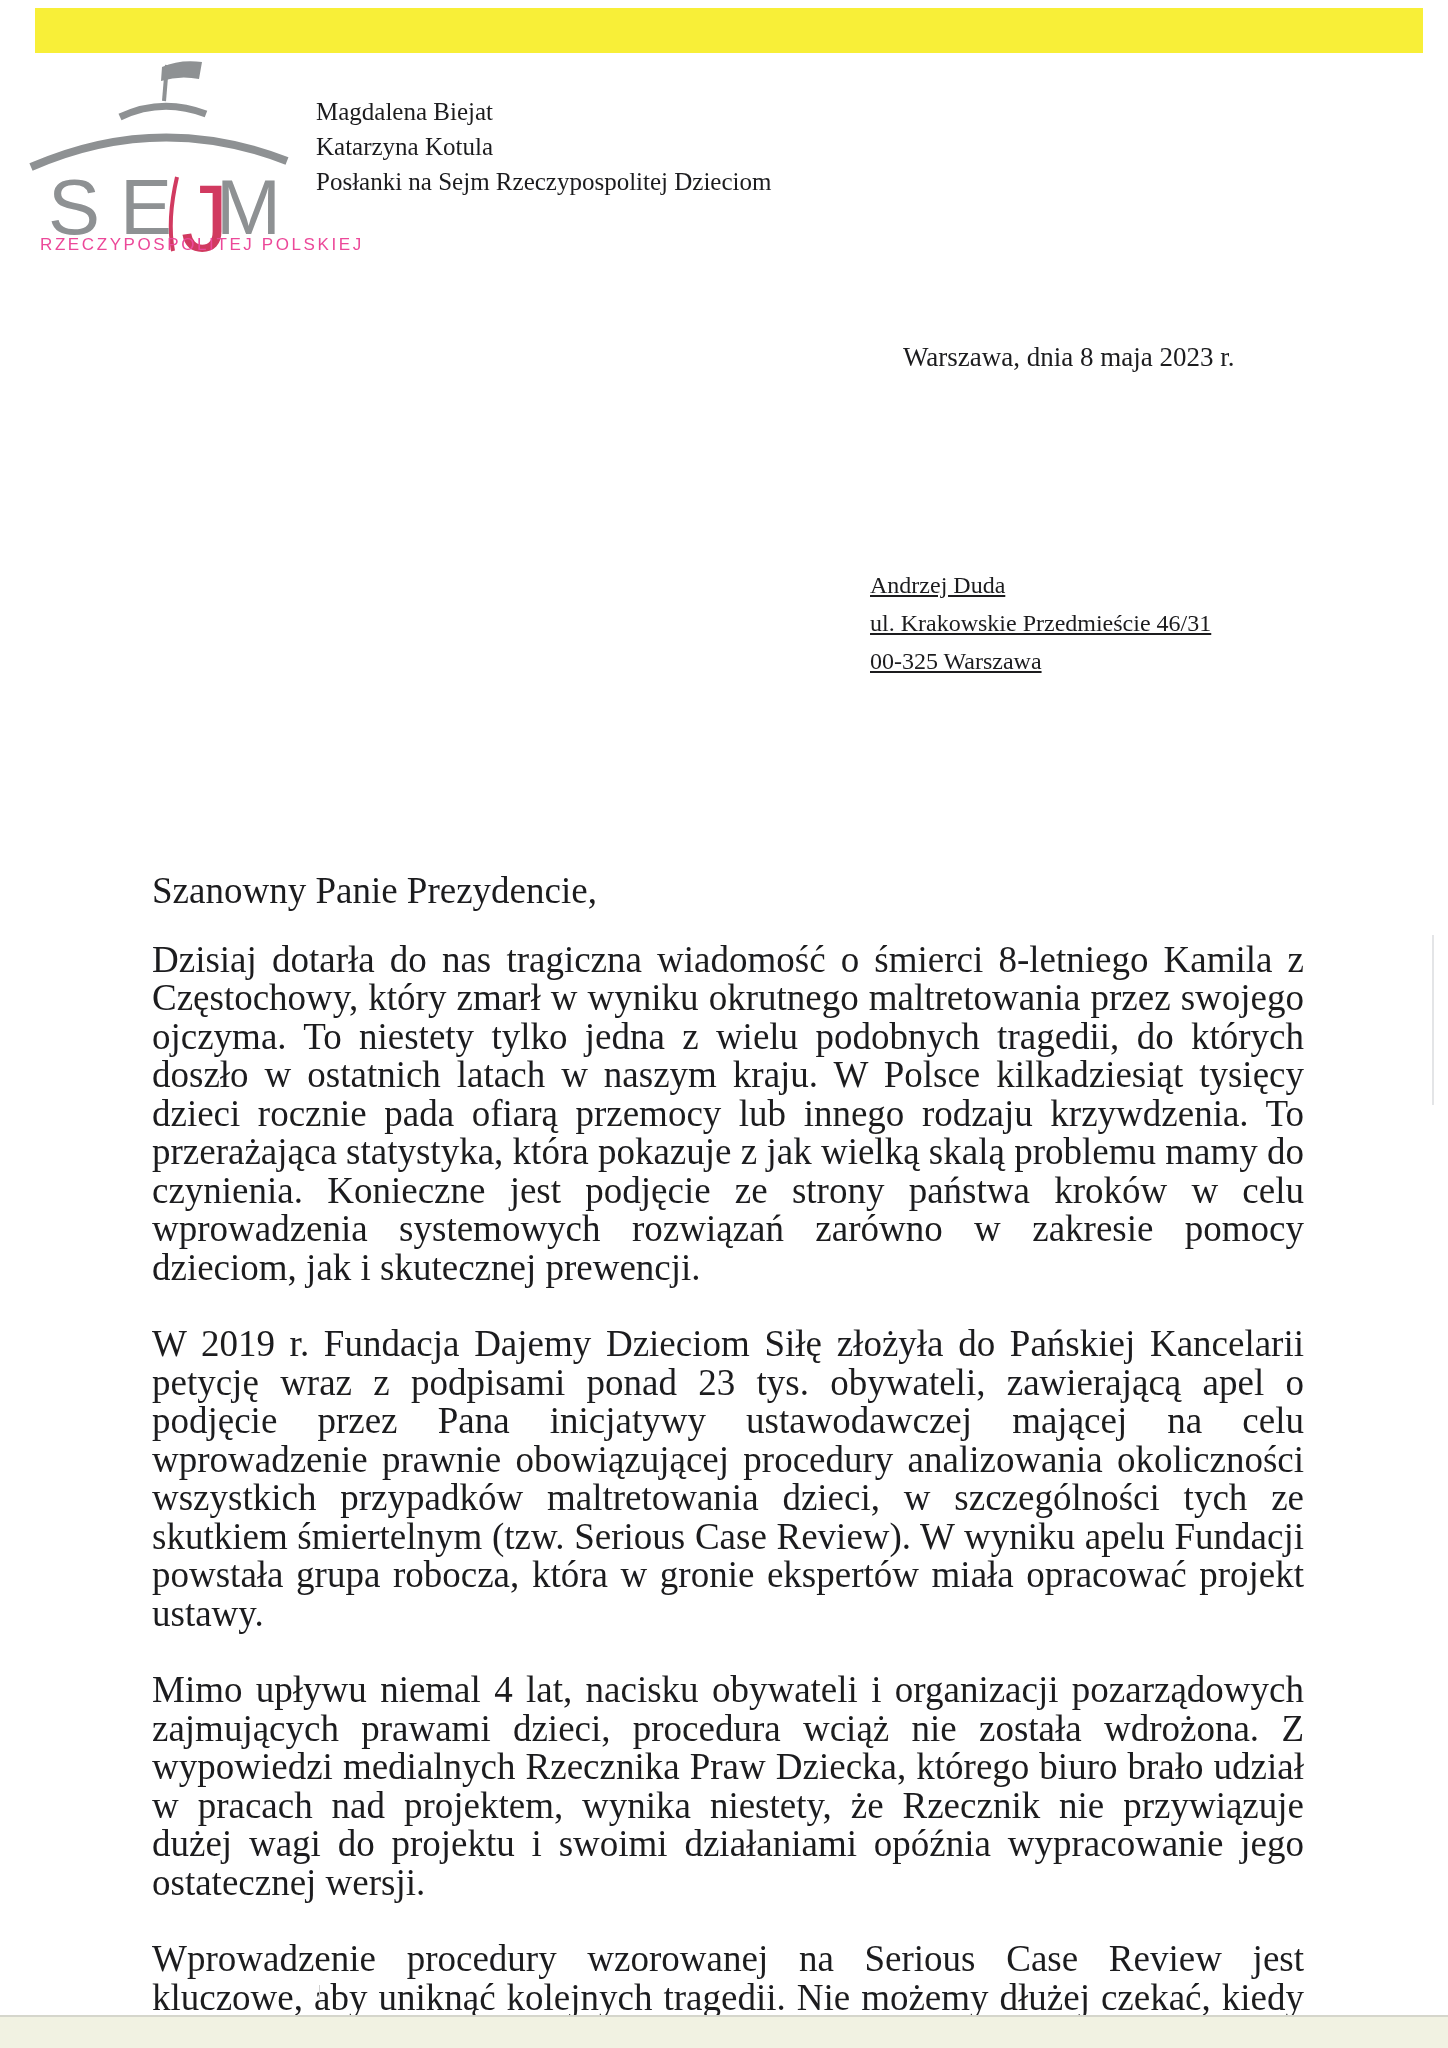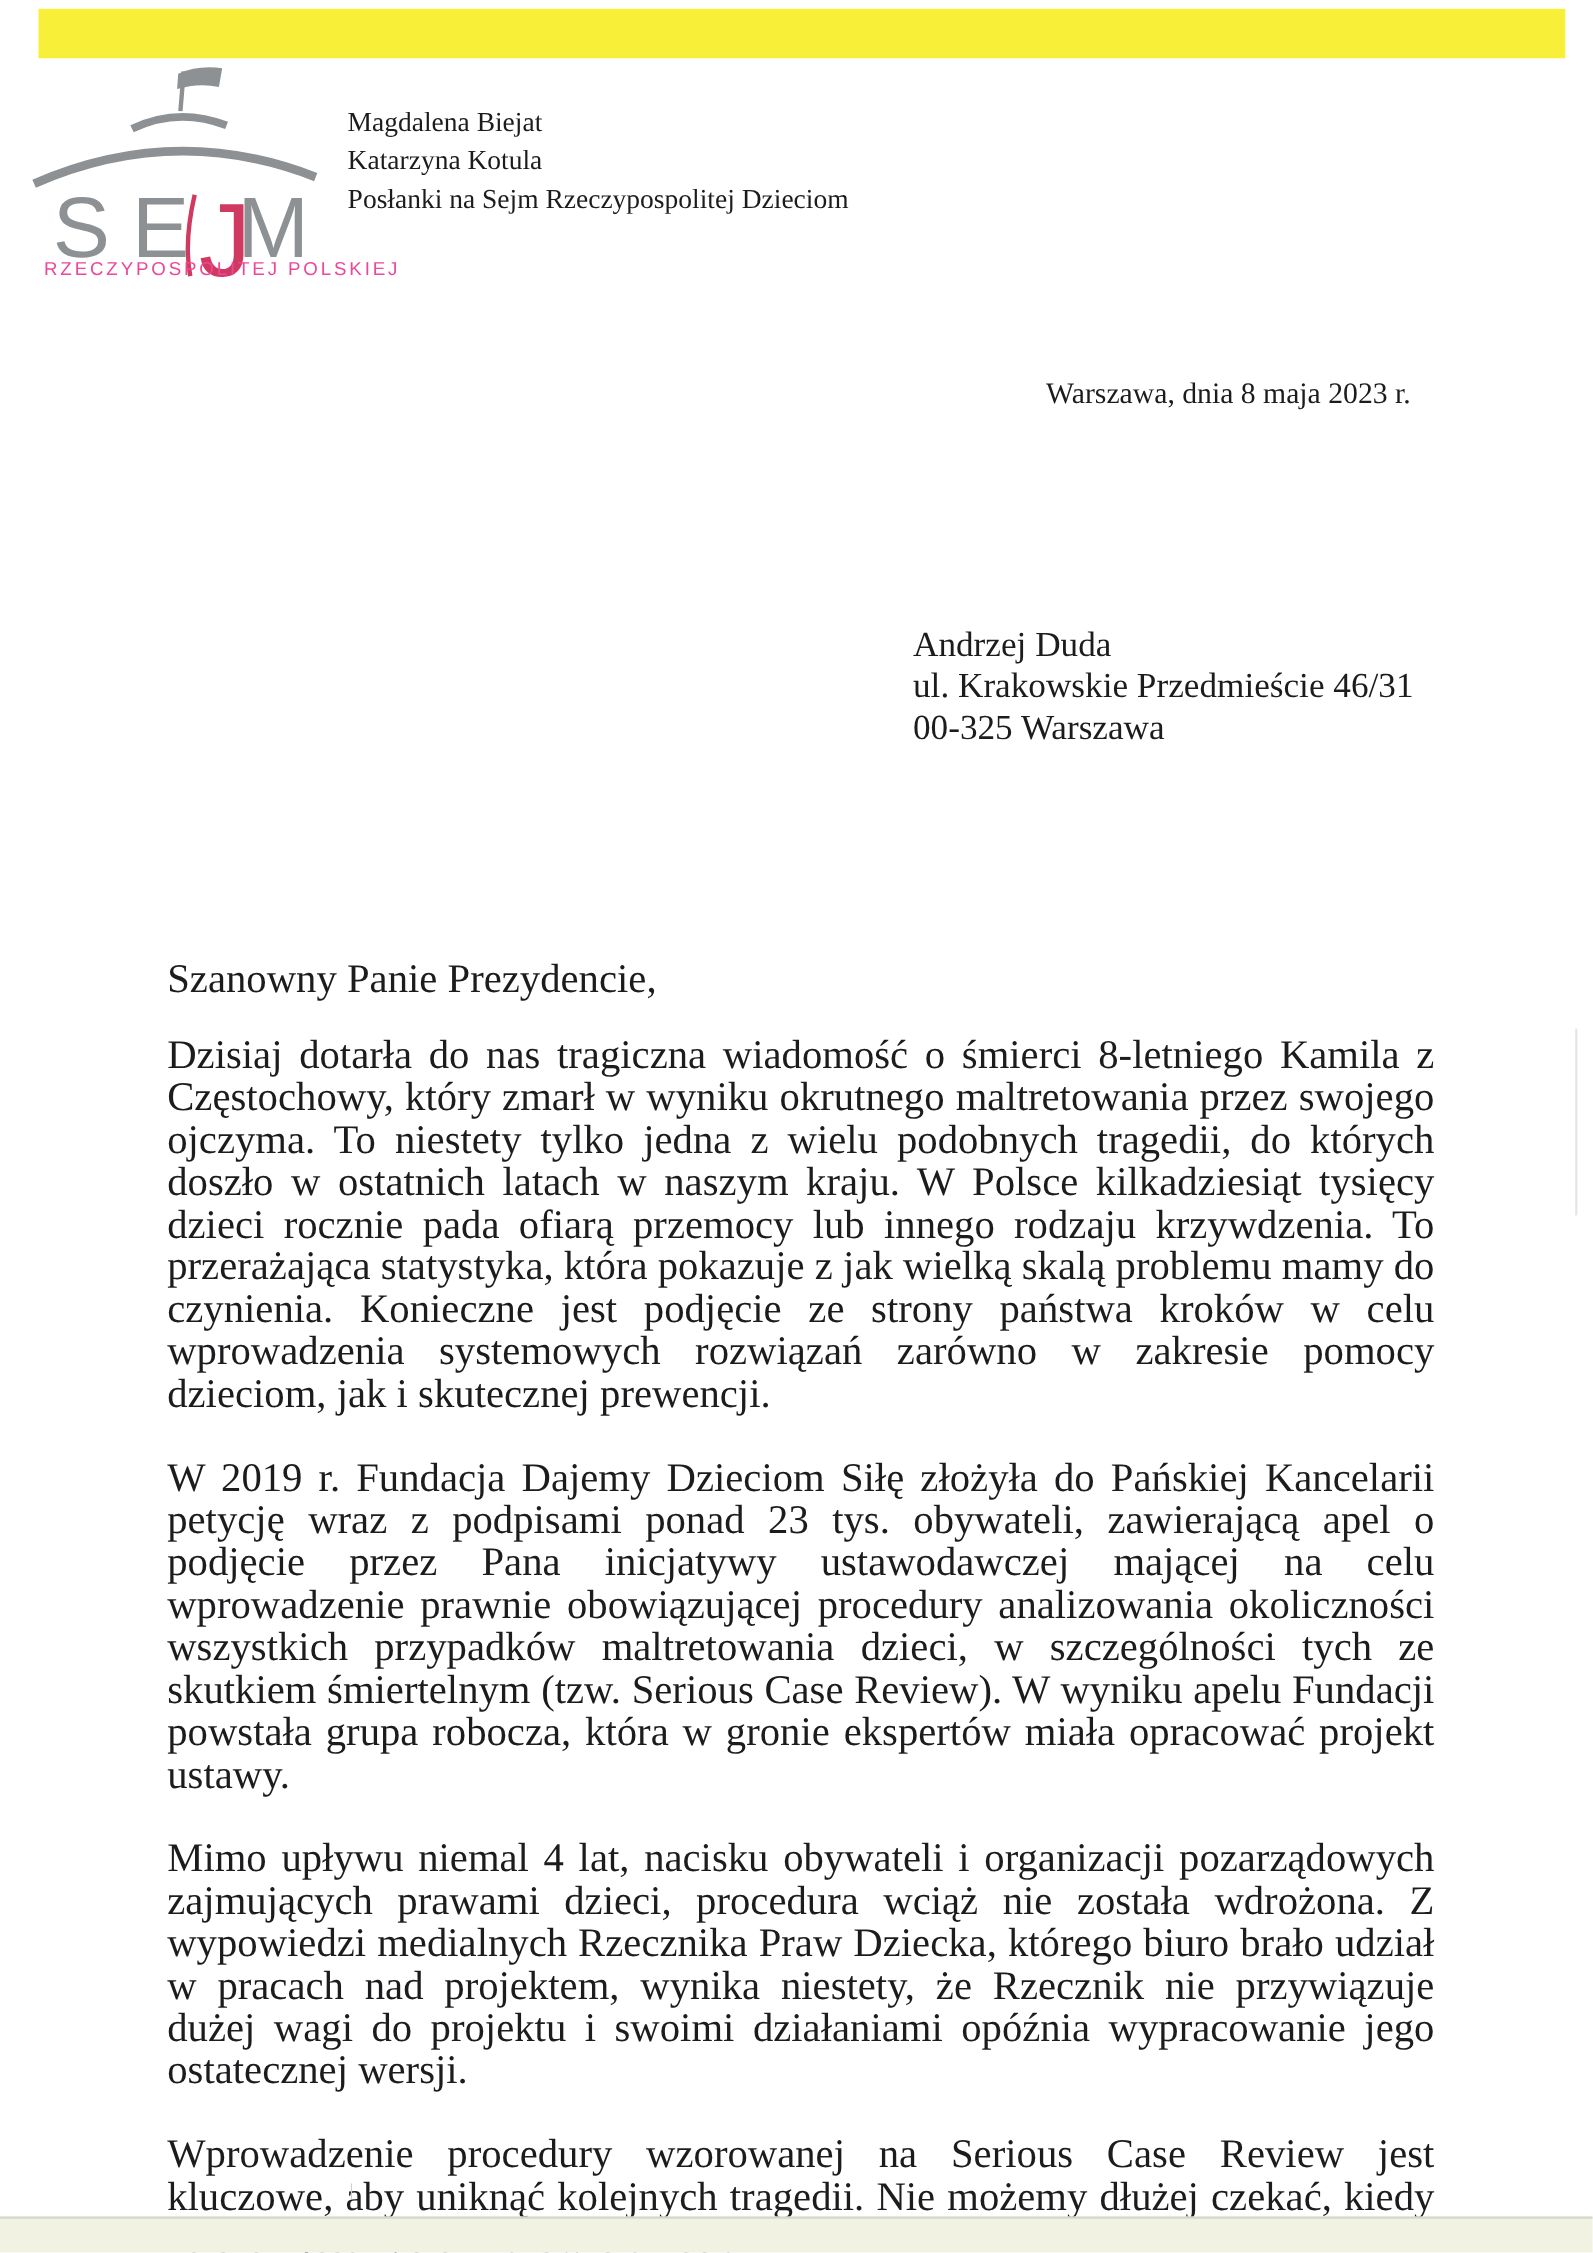--- a/index.html
+++ b/index.html
@@ -18,22 +18,22 @@
   .logo-caption{
     position:absolute;left:12px;top:180px;width:280px;
     font-family:"Liberation Sans", sans-serif;font-size:17px;
     letter-spacing:2.6px;color:#ec4899;white-space:nowrap;
   }
   
   .senders{position:absolute;left:316px;top:94px;line-height:35px;}
   .sender{font-weight:normal;font-size:25px;}
   .sender-role{font-size:25px;}
   
-  .dateline{position:absolute;left:903px;top:342px;font-size:27px;white-space:nowrap;margin-left:48px;}
-  .recipient{position:absolute;left:830px;top:566px;font-size:32px;line-height:38px;}
+  .dateline{position:absolute;left:903px;top:342px;font-size:27px;white-space:nowrap;}
+  .recipient{position:absolute;left:870px;top:566px;font-size:24px;line-height:38px;text-decoration:underline;}
   
   .body{
     position:absolute;left:152px;top:872px;width:1152px;
     font-size:37px;line-height:38.5px;
   }
   .body p{margin:0 0 38px 0;text-align:justify;}
   .body p.salutation{text-align:left;margin-bottom:30px;}
   
   .artifact-vline{
     position:absolute;left:1432px;top:935px;width:2px;height:170px;

